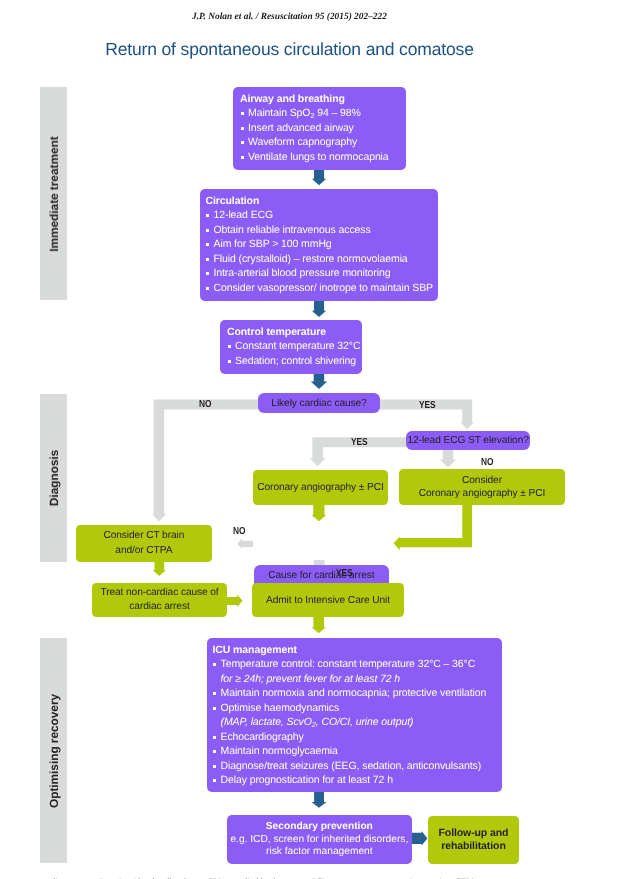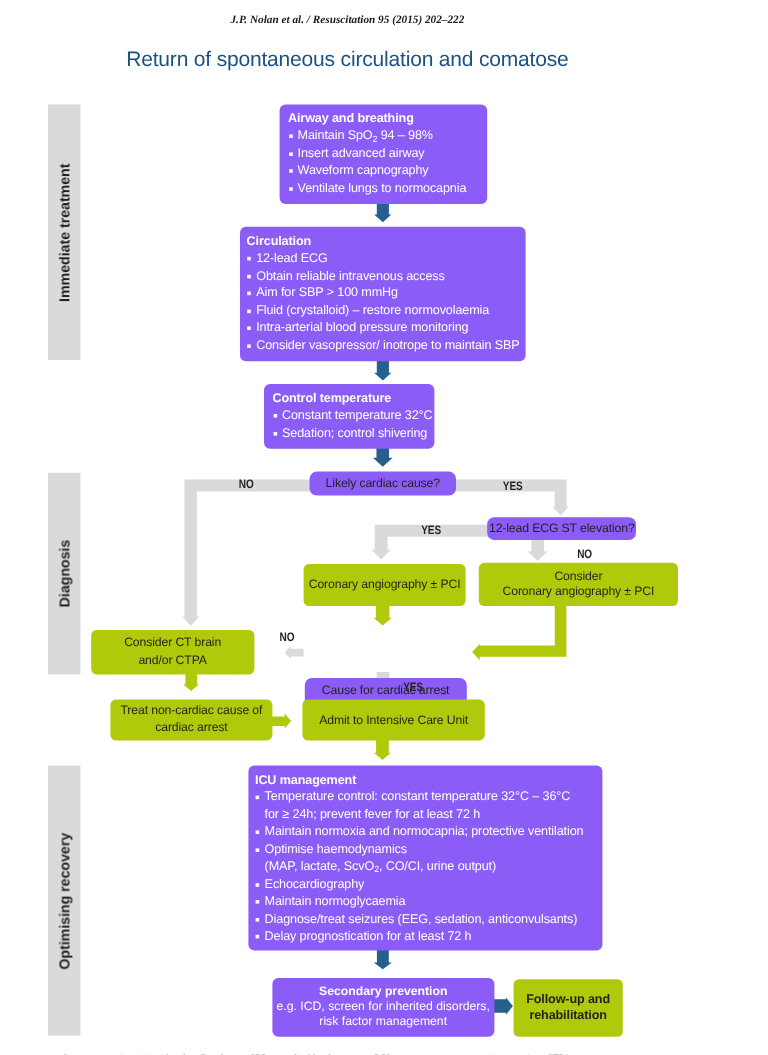--- a/index.html
+++ b/index.html
@@ -27,21 +27,21 @@
   .node.blue{background:#8b5cf6;color:#ffffff;}
   .node.green{background:#b0ca0b;color:#231f20;border-radius:4.5px;}
   .node.grey{background:#8b5cf6;color:#231f20;border-radius:6px;}
 
   .blue-list{font-size:10.5px;line-height:14.5px;letter-spacing:-0.1px;}
   .blue-list .hd{font-weight:bold;display:block;}
   .blue-list ul{margin:0;padding:0;list-style:none;}
   .blue-list li{position:relative;padding-left:8px;white-space:nowrap;}
   .blue-list li:before{content:"";position:absolute;left:0.5px;top:6px;
        width:3px;height:3px;background:currentColor;}
-  .blue-list .cont{display:block;}
+  .blue-list .cont{display:block;font-style:italic;}
   sub{font-size:0.7em;vertical-align:baseline;position:relative;top:0.22em;
       line-height:0;display:inline-block;}
 
   .node.grey,.node.green{letter-spacing:-0.1px;}
   .ctr{display:flex;align-items:center;justify-content:center;text-align:center;
        width:100%;height:100%;box-sizing:border-box;}
   .ctr > div{width:100%;}
 
   .flowlabel{position:absolute;font-size:10.2px;font-weight:bold;color:#231f20;
              white-space:nowrap;letter-spacing:-0.1px;

